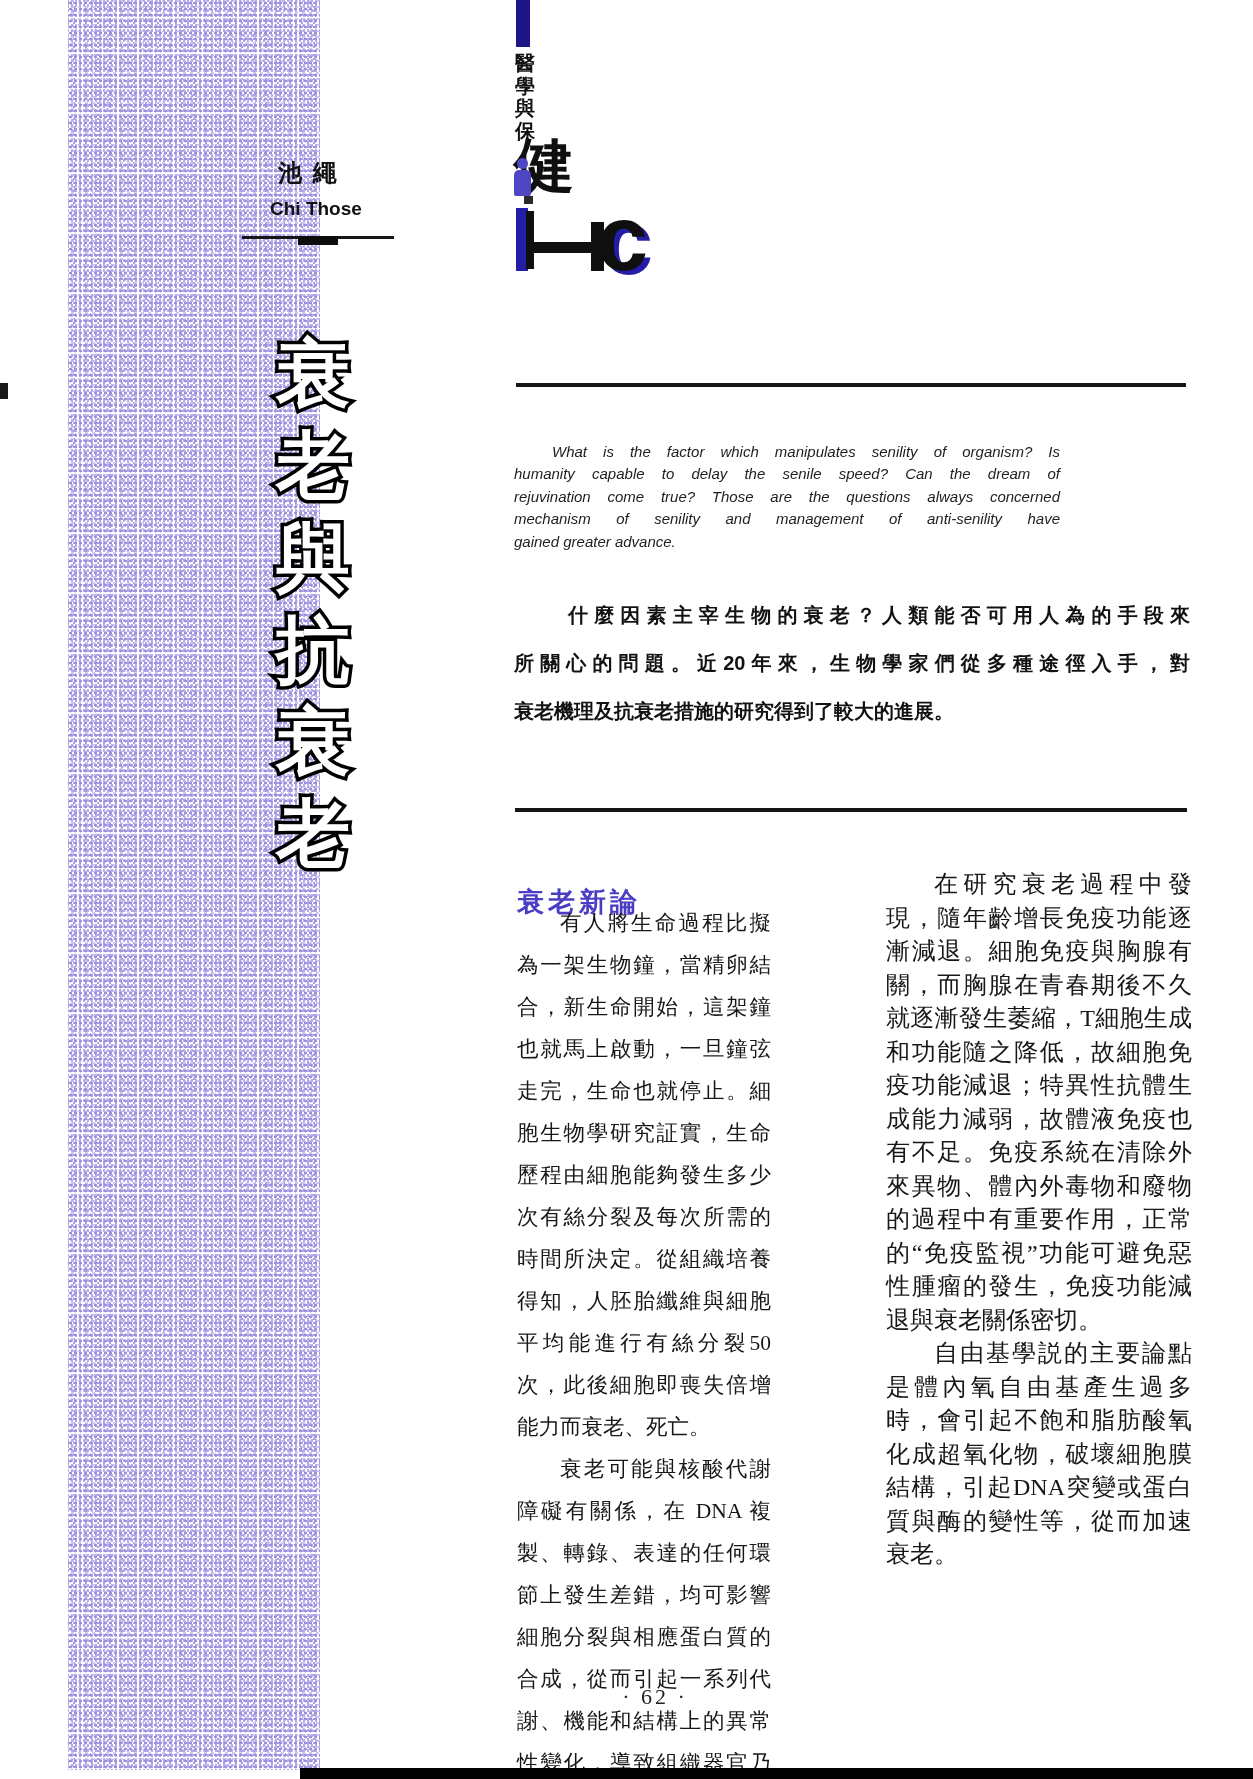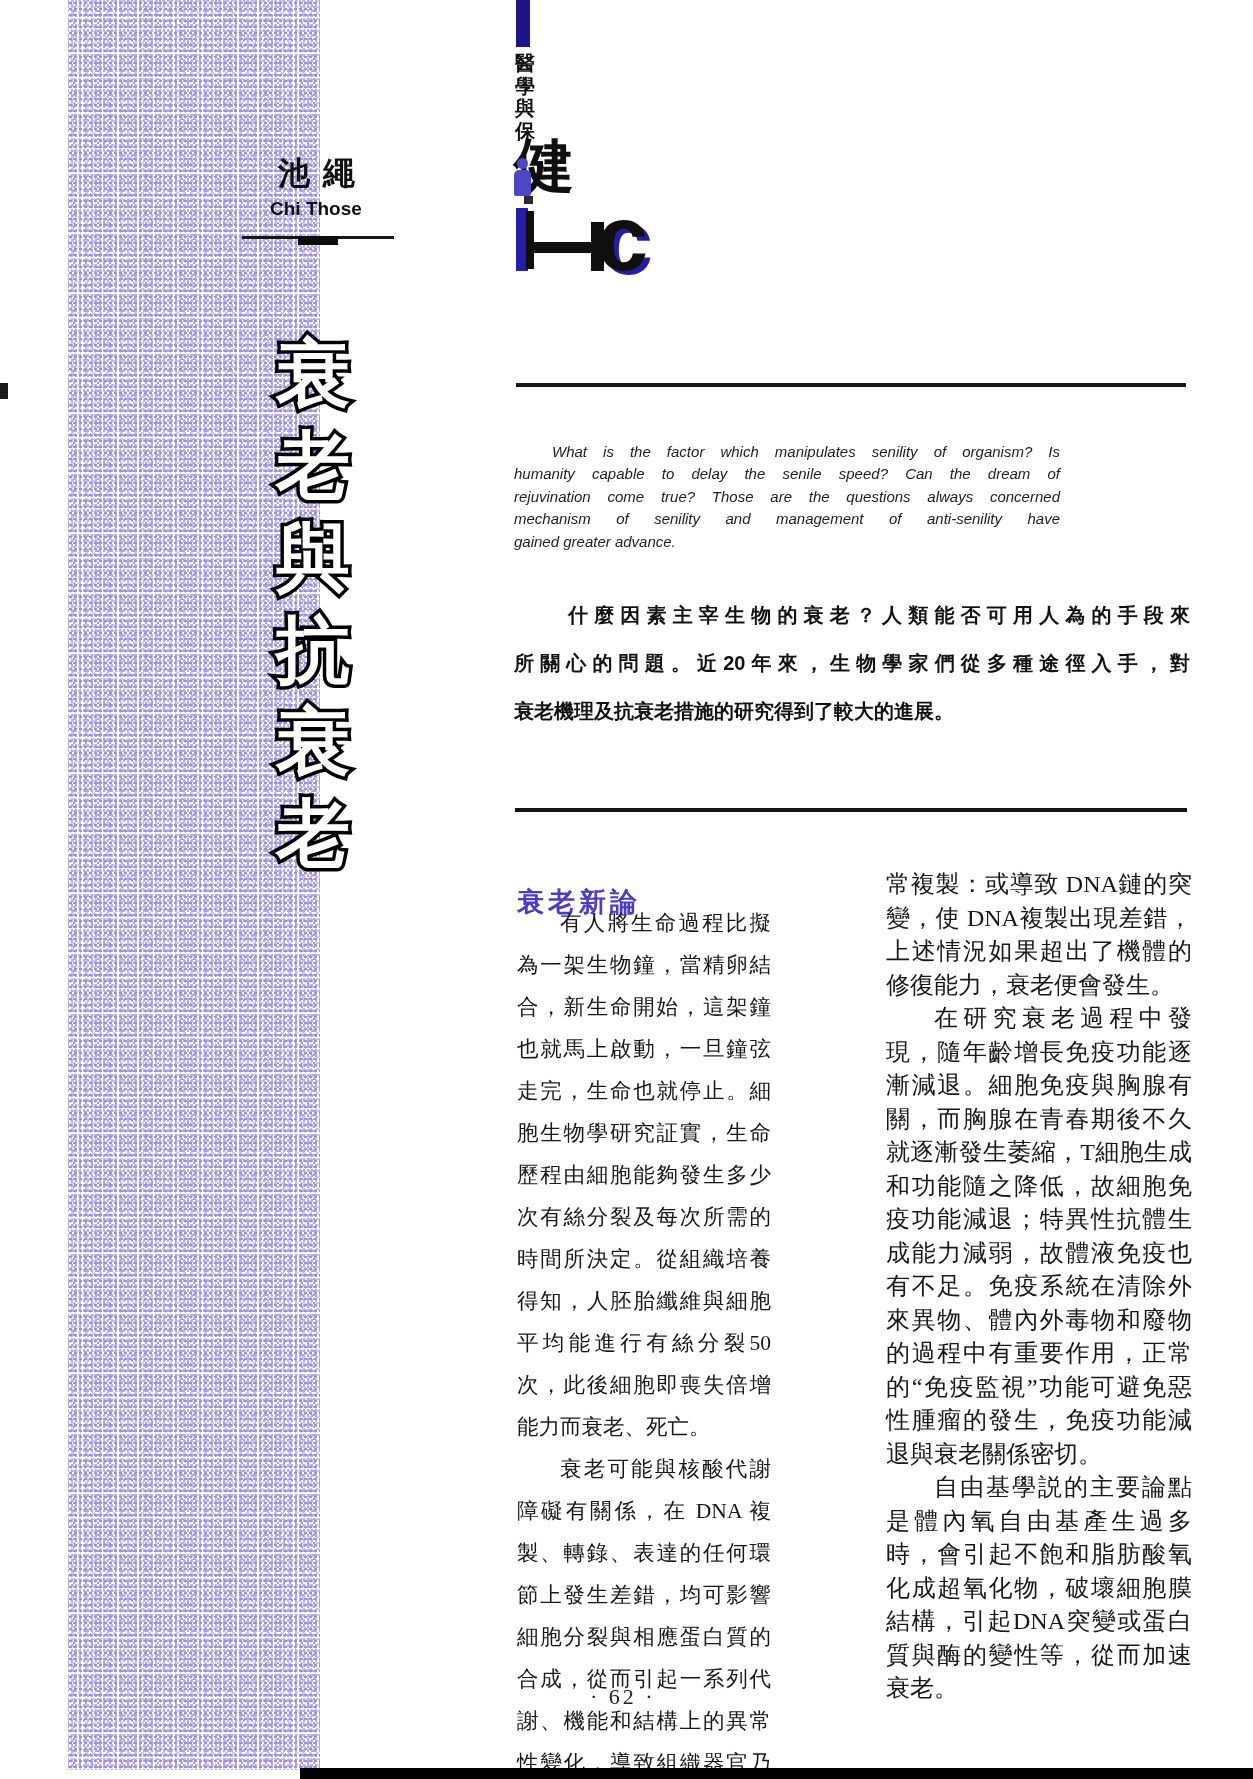--- a/index.html
+++ b/index.html
@@ -19,21 +19,21 @@
       radial-gradient(#aaa1e3 0.9px, transparent 1.2px);
     background-size:5px 6px, 4px 5px, 7px 6px, 6px 4px;
     background-position:0 0, 2px 3px, 1px 4px, 3px 1px;
   }
   .edge-mark { position:absolute; left:0; top:383px; width:8px; height:16px; background:#1a1a1a; }
 
   
   .author-cjk {
     position:absolute; left:278px; top:158px; width:120px;
     font-family:"Liberation Sans", sans-serif; font-weight:bold;
-    font-size:32px; line-height:30px; letter-spacing:2px; color:#111; white-space:nowrap;
+    font-size:24px; line-height:30px; letter-spacing:2px; color:#111; white-space:nowrap;
   }
   .author-latin {
     position:absolute; left:270px; top:198px;
     font-family:"Liberation Sans", sans-serif; font-weight:bold; font-size:19px; color:#111;
   }
   .author-rule  { position:absolute; left:242px; top:236px; width:152px; height:3px; background:#161616; }
   .author-rule-thick { position:absolute; left:298px; top:236px; width:40px; height:9px; background:#0c0c0c; }
 
   
   .mh-topbar { position:absolute; left:516px; top:0; width:14px; height:47px; background:#1d1688; }
@@ -99,21 +99,21 @@
     position:absolute; left:517px; top:884px;
     font-weight:bold; font-size:27px; color:#4a3cc4; letter-spacing:4px;
   }
   .col { position:absolute; text-align:justify; color:#171717; }
   .col-left  { left:517px; top:902px; width:254px; font-size:21.5px; line-height:42px; }
   .col-right { left:886px; top:868px; width:306px; font-size:24px;   line-height:33.5px; }
   .para { margin:0; text-indent:2em; }
   .para.cont { text-indent:0; }
 
   .page-num {
-    position:absolute; left:590px; top:1684px; width:130px; text-align:left;
+    position:absolute; left:590px; top:1684px; width:130px; text-align:center;
     font-size:22px; letter-spacing:3px; color:#222;
   }
 </style>
 </head>
 <body>
 
 <div class="page">
 
   <div class="sidebar"></div>
   <div class="edge-mark"></div>
@@ -168,21 +168,20 @@
   <div class="divider"></div>
 
   <div class="heading">衰老新論</div>
 
   <div class="col col-left">
     <p class="para">有人將生命過程比擬為一架生物鐘，當精卵結合，新生命開始，這架鐘也就馬上啟動，一旦鐘弦走完，生命也就停止。細胞生物學研究証實，生命歷程由細胞能夠發生多少次有絲分裂及每次所需的時間所決定。從組織培養得知，人胚胎纖維與細胞平均能進行有絲分裂50次，此後細胞即喪失倍增能力而衰老、死亡。</p>
     <p class="para">衰老可能與核酸代謝障礙有關係，在 DNA 複製、轉錄、表達的任何環節上發生差錯，均可影響細胞分裂與相應蛋白質的合成，從而引起一系列代謝、機能和結構上的異常性變化，導致組織器官乃至整個機體發生衰老。已經證明，微生物、電離輻射、某些化學因素和藥物，可使雙鏈 DNA 斷裂或鏈合，使 DNA不能正</p>
   </div>
 
   <div class="col col-right">
-    <p class="para cont">常複製：或導致 DNA鏈的突變，使 DNA複製出現差錯，上述情況如果超出了機體的修復能力，衰老便會發生。</p>
     <p class="para">在研究衰老過程中發現，隨年齡增長免疫功能逐漸減退。細胞免疫與胸腺有關，而胸腺在青春期後不久就逐漸發生萎縮，T細胞生成和功能隨之降低，故細胞免疫功能減退；特異性抗體生成能力減弱，故體液免疫也有不足。免疫系統在清除外來異物、體內外毒物和廢物的過程中有重要作用，正常的“免疫監視”功能可避免惡性腫瘤的發生，免疫功能減退與衰老關係密切。</p>
     <p class="para">自由基學説的主要論點是體內氧自由基產生過多時，會引起不飽和脂肪酸氧化成超氧化物，破壞細胞膜結構，引起DNA突變或蛋白質與酶的變性等，從而加速衰老。</p>
   </div>
 
   <div class="page-num">· 62 ·</div>
 
   <div class="bottom-bar"></div>
 
 </div>
 

